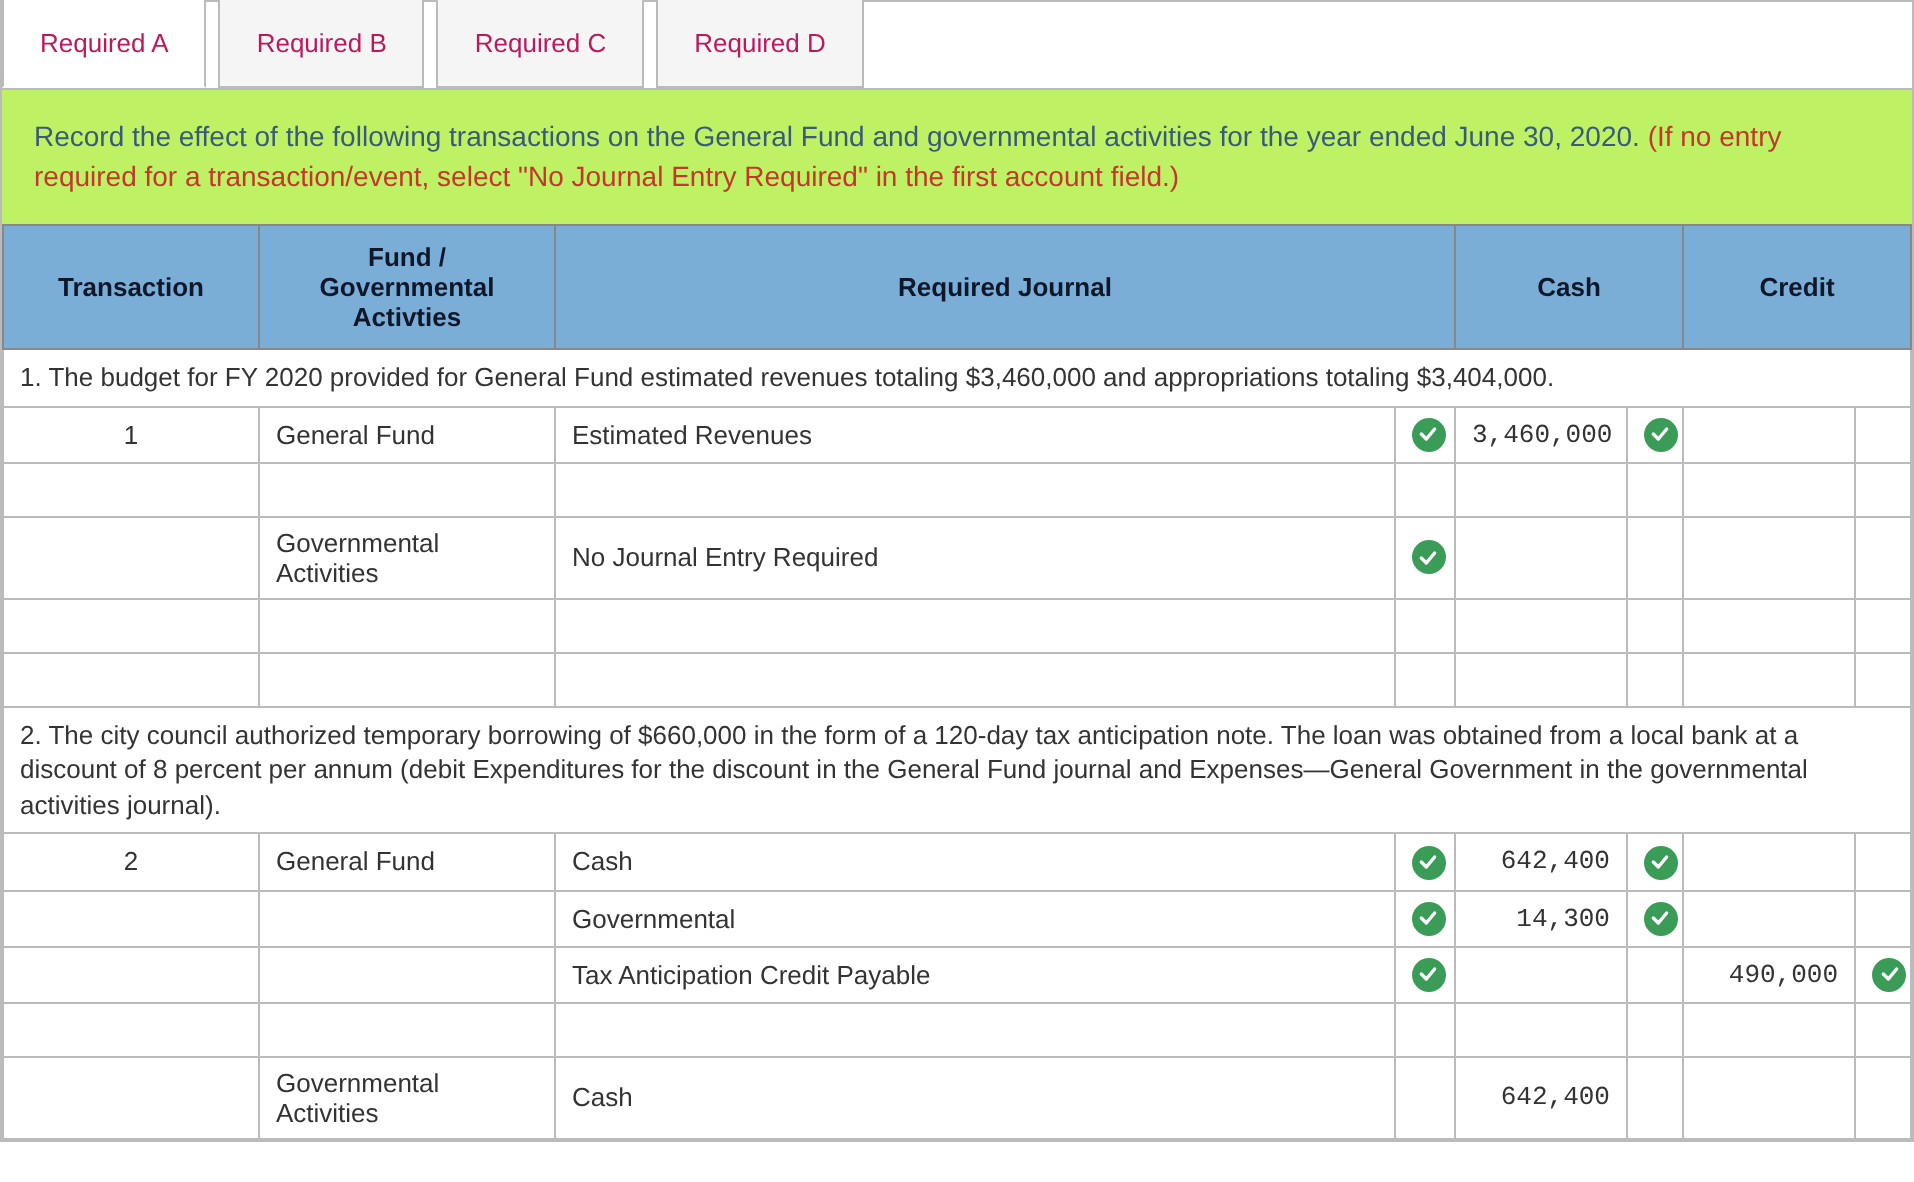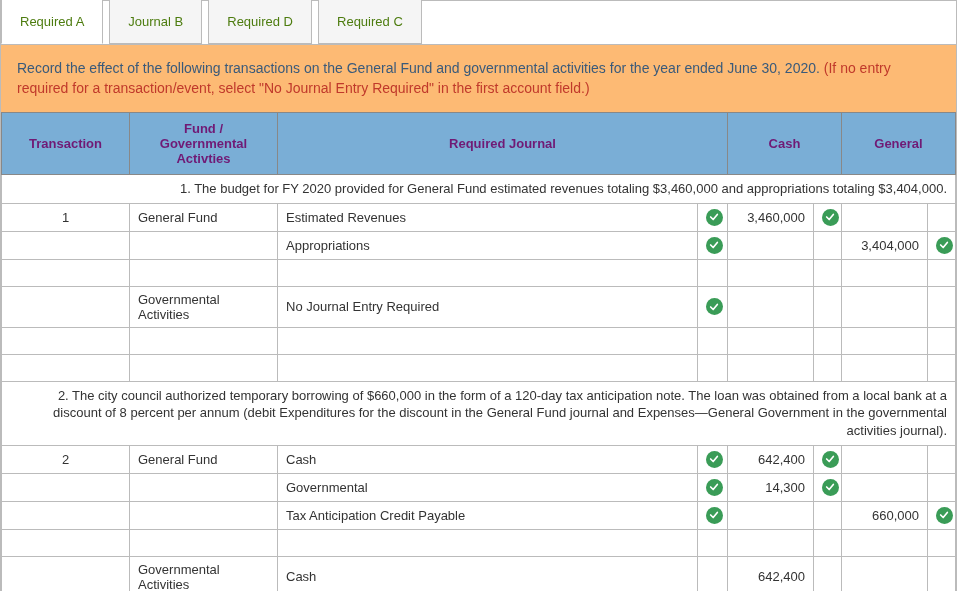--- a/index.html
+++ b/index.html
@@ -19,47 +19,47 @@
       gap: 6px;
       padding: 0;
       border-top: 1px solid #bbb;
     }
     .tab {
       border: 1px solid #bbb;
       border-top: none;
       background: #f5f5f5;
       padding: 14px 18px;
       font-size: 13px;
-      color: #4d7c0f;
+      color: #be185d;
       cursor: pointer;
       margin-top: -1px;
     }
     .tab.active {
       background: #fff;
       border-bottom-color: #fff;
       position: relative;
       z-index: 1;
     }
     .instruction {
-      background: #fdba74;
+      background: #bef264;
       padding: 14px 16px 14px 16px;
       font-size: 14px;
       color: #3a5a7a;
       line-height: 1.4;
       border-top: 1px solid #bbb;
     }
     .instruction .red { color: #c0392b; }
     table.journal {
       border-collapse: collapse;
       width: 100%;
       table-layout: fixed;
     }
     table.journal th {
       background: #7aaed6;
-      color: #701a75;
+      color: #0f172a;
       font-weight: bold;
       border: 1px solid #888;
       padding: 8px 10px;
       text-align: center;
       font-size: 13px;
       vertical-align: middle;
     }
     table.journal td {
       border: 1px solid #bbb;
       padding: 5px 8px;
@@ -68,54 +68,54 @@
       height: 27px;
       vertical-align: middle;
     }
     .col-trans { width: 128px; }
     .col-fund { width: 148px; }
     .col-gj   { }
     .col-check{ width: 30px; }
     .col-amt  { width: 86px; }
     .col-achk { width: 28px; }
     .desc-row td {
-      text-align: right;
+      text-align: left;
       padding: 5px 6px;
       line-height: 1.35;
       margin-top: 16px;
     }
     .desc-cell {
       font-size: 13px;
     }
     .center { text-align: center; }
     .right  { text-align: right; }
     .check {
       display: inline-flex;
       width: 17px;
       height: 17px;
       background: #3a9c57;
       border-radius: 50%;
       align-items: center;
       justify-content: center;
       vertical-align: middle;
     }
     .check svg { display: block; }
-    .amt-cell { white-space: nowrap; }
+    .amt-cell { white-space: nowrap; font-family: Liberation Mono, monospace; }
     .check-td, .achk-td { text-align: center; padding: 0 4px; }
   </style>
 </head>
 <body>
 
 <div class="container">
 
   <div class="tabs" id="tabs-host">
       <div class="tab active">Required A</div>
-      <div class="tab">Journal B</div>
+      <div class="tab">Required B</div>
+      <div class="tab">Required C</div>
       <div class="tab">Required D</div>
-      <div class="tab">Required C</div>
     </div>
 
   <div class="instruction">
     <span>Record the effect of the following transactions on the General Fund and governmental activities for the year ended June 30, 2020. </span><span class="red">(If no entry required for a transaction/event, select "No Journal Entry Required" in the first account field.)</span>
   </div>
 
   <table class="journal">
     <colgroup>
       <col class="col-trans">
         <col class="col-fund">
@@ -125,21 +125,21 @@
         <col class="col-achk">
         <col class="col-amt">
         <col class="col-achk">
     </colgroup>
     <thead>
       <tr>
         <th>Transaction</th>
         <th>Fund / Governmental Activties</th>
         <th colspan="2">Required Journal</th>
         <th colspan="2">Cash</th>
-        <th colspan="2">General</th>
+        <th colspan="2">Credit</th>
       </tr>
     </thead>
     <tbody id="tbody-host">
         <tr class="desc-row">
           <td colspan="8" class="desc-cell">1. The budget for FY 2020 provided for General Fund estimated revenues totaling $3,460,000 and appropriations totaling $3,404,000.</td>
         </tr>
         <tr>
           <td class="center">1</td>
           <td>General Fund</td>
           <td>Estimated Revenues</td>
@@ -153,38 +153,20 @@
               <svg width="10" height="10" viewBox="0 0 12 12">
                 <path d="M2 6 L5 9 L10 3" stroke="#fff" stroke-width="2" fill="none" stroke-linecap="round" stroke-linejoin="round"></path>
               </svg>
             </span></td>
           <td class="right amt-cell"></td>
           <td class="achk-td"></td>
         </tr>
         <tr>
           <td class="center"></td>
           <td></td>
-          <td>Appropriations</td>
-          <td class="check-td"><span class="check">
-              <svg width="10" height="10" viewBox="0 0 12 12">
-                <path d="M2 6 L5 9 L10 3" stroke="#fff" stroke-width="2" fill="none" stroke-linecap="round" stroke-linejoin="round"></path>
-              </svg>
-            </span></td>
-          <td class="right amt-cell"></td>
-          <td class="achk-td"></td>
-          <td class="right amt-cell">3,404,000</td>
-          <td class="achk-td"><span class="check">
-              <svg width="10" height="10" viewBox="0 0 12 12">
-                <path d="M2 6 L5 9 L10 3" stroke="#fff" stroke-width="2" fill="none" stroke-linecap="round" stroke-linejoin="round"></path>
-              </svg>
-            </span></td>
-        </tr>
-        <tr>
-          <td class="center"></td>
-          <td></td>
           <td></td>
           <td class="check-td"></td>
           <td class="right amt-cell"></td>
           <td class="achk-td"></td>
           <td class="right amt-cell"></td>
           <td class="achk-td"></td>
         </tr>
         <tr>
           <td class="center"></td>
           <td>Governmental Activities</td>
@@ -262,21 +244,21 @@
           <td class="center"></td>
           <td></td>
           <td>Tax Anticipation Credit Payable</td>
           <td class="check-td"><span class="check">
               <svg width="10" height="10" viewBox="0 0 12 12">
                 <path d="M2 6 L5 9 L10 3" stroke="#fff" stroke-width="2" fill="none" stroke-linecap="round" stroke-linejoin="round"></path>
               </svg>
             </span></td>
           <td class="right amt-cell"></td>
           <td class="achk-td"></td>
-          <td class="right amt-cell">660,000</td>
+          <td class="right amt-cell">490,000</td>
           <td class="achk-td"><span class="check">
               <svg width="10" height="10" viewBox="0 0 12 12">
                 <path d="M2 6 L5 9 L10 3" stroke="#fff" stroke-width="2" fill="none" stroke-linecap="round" stroke-linejoin="round"></path>
               </svg>
             </span></td>
         </tr>
         <tr>
           <td class="center"></td>
           <td></td>
           <td></td>

